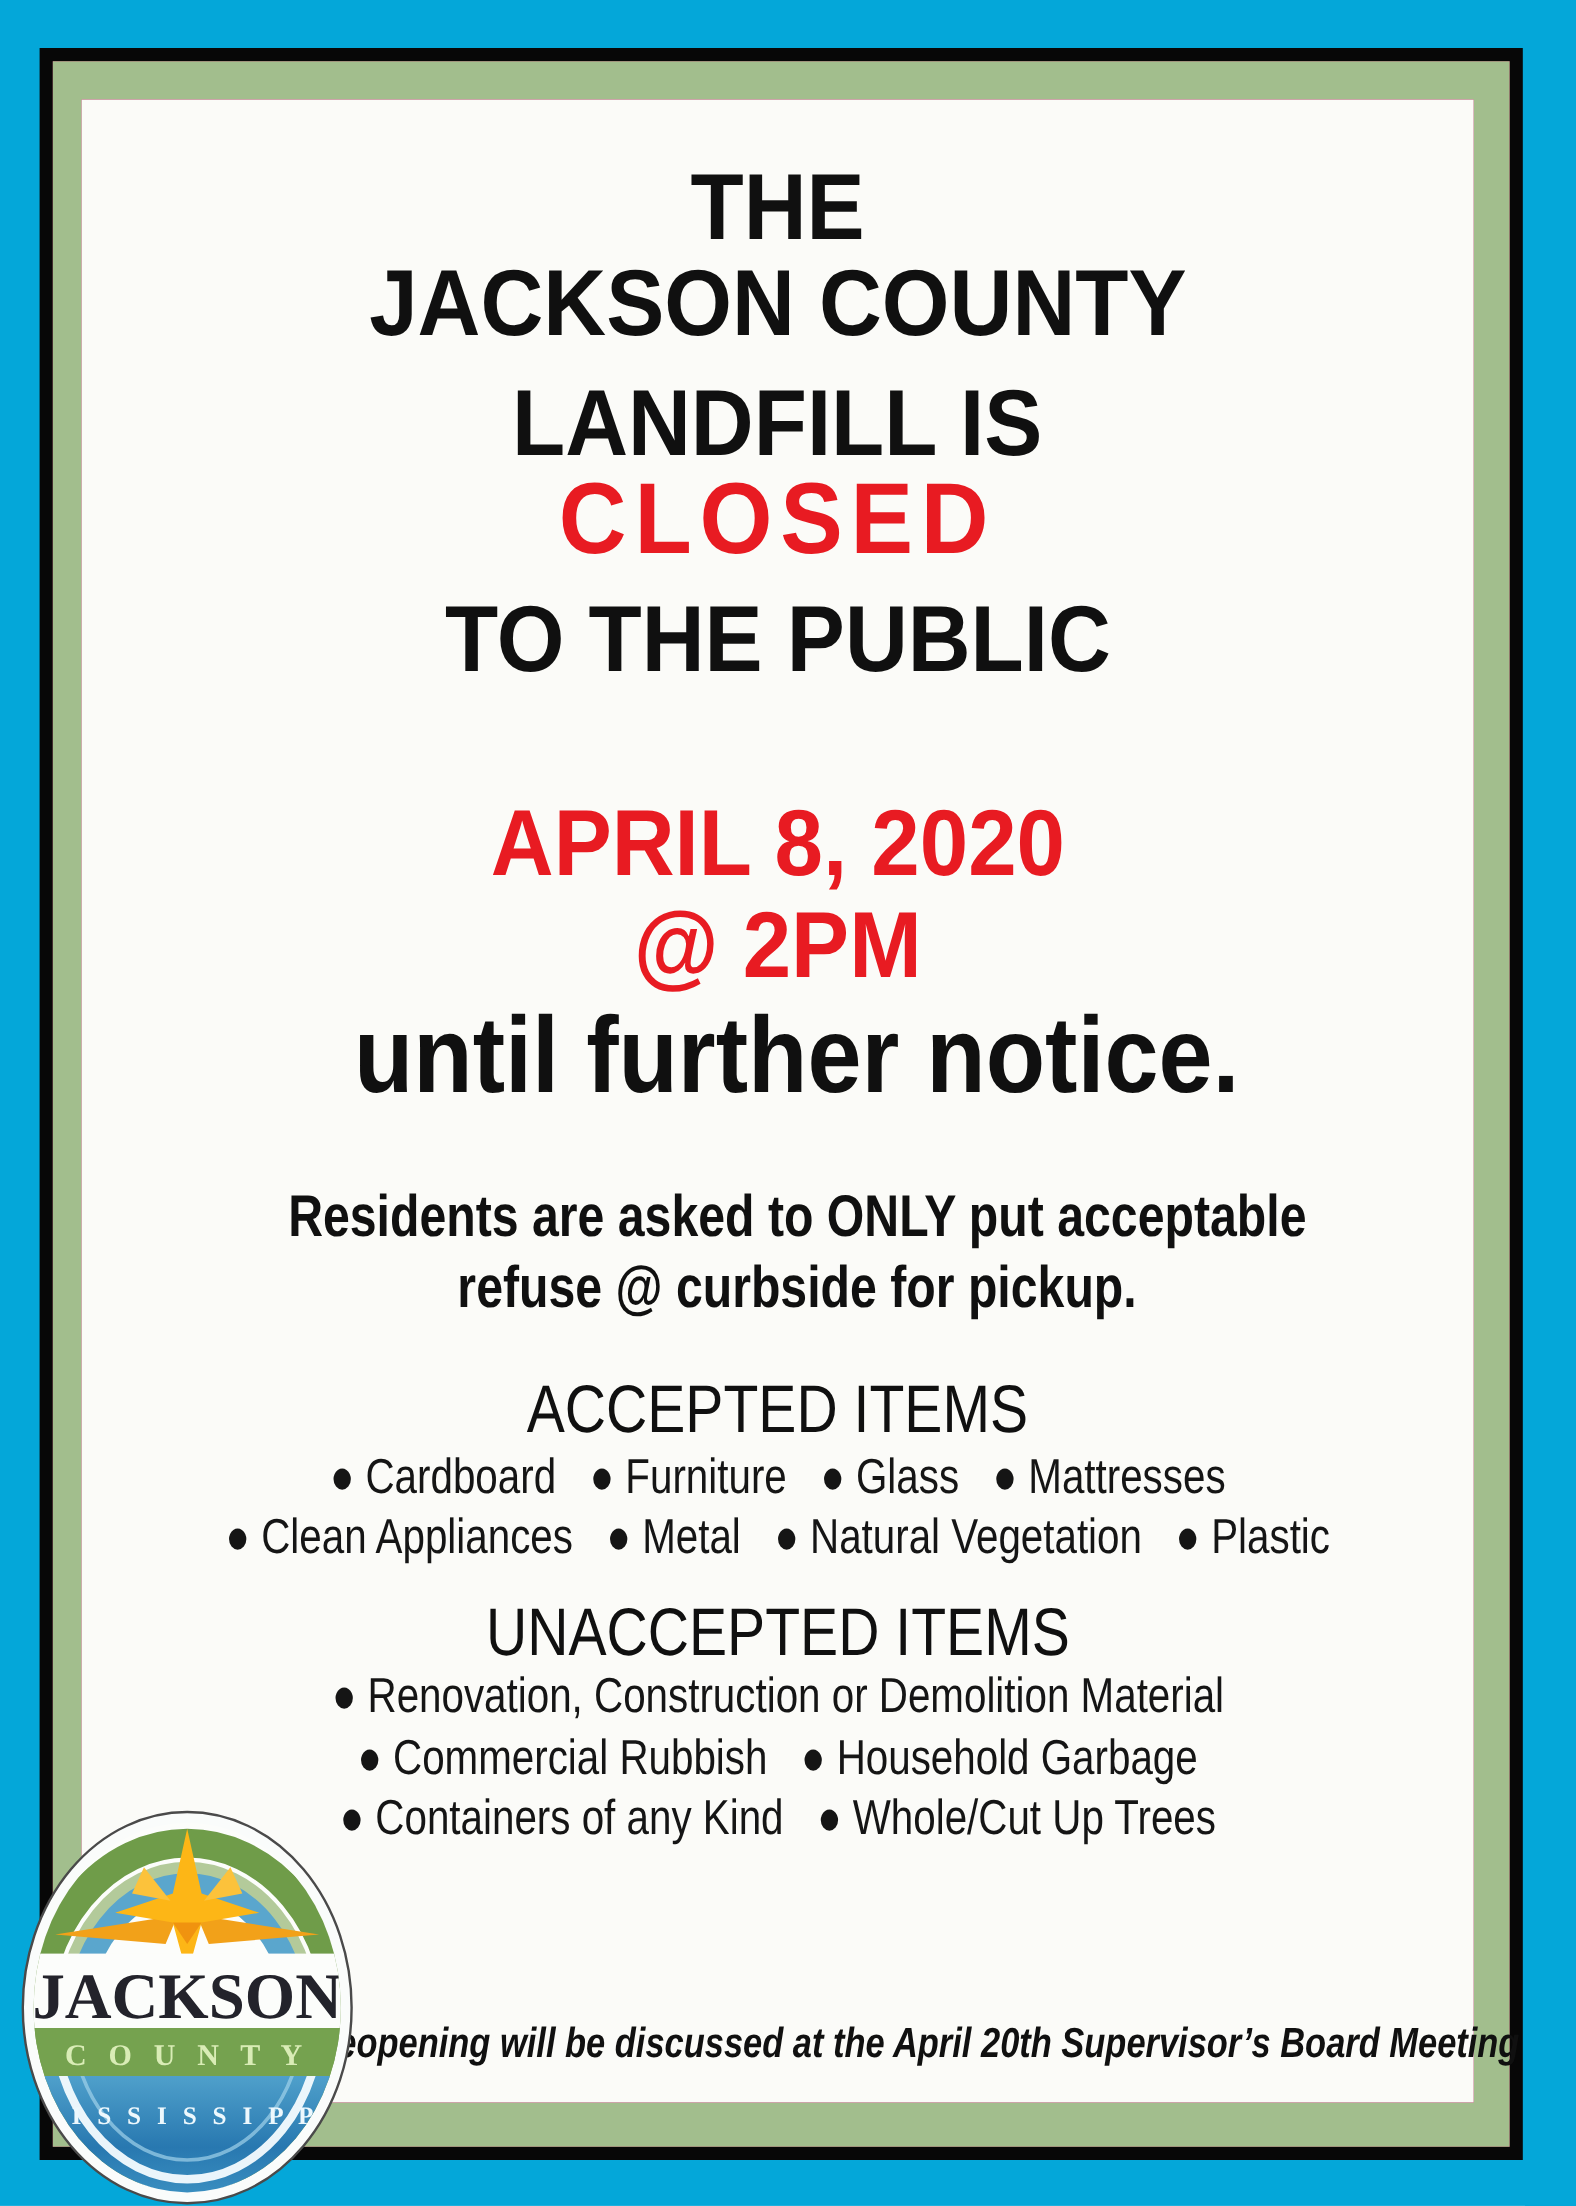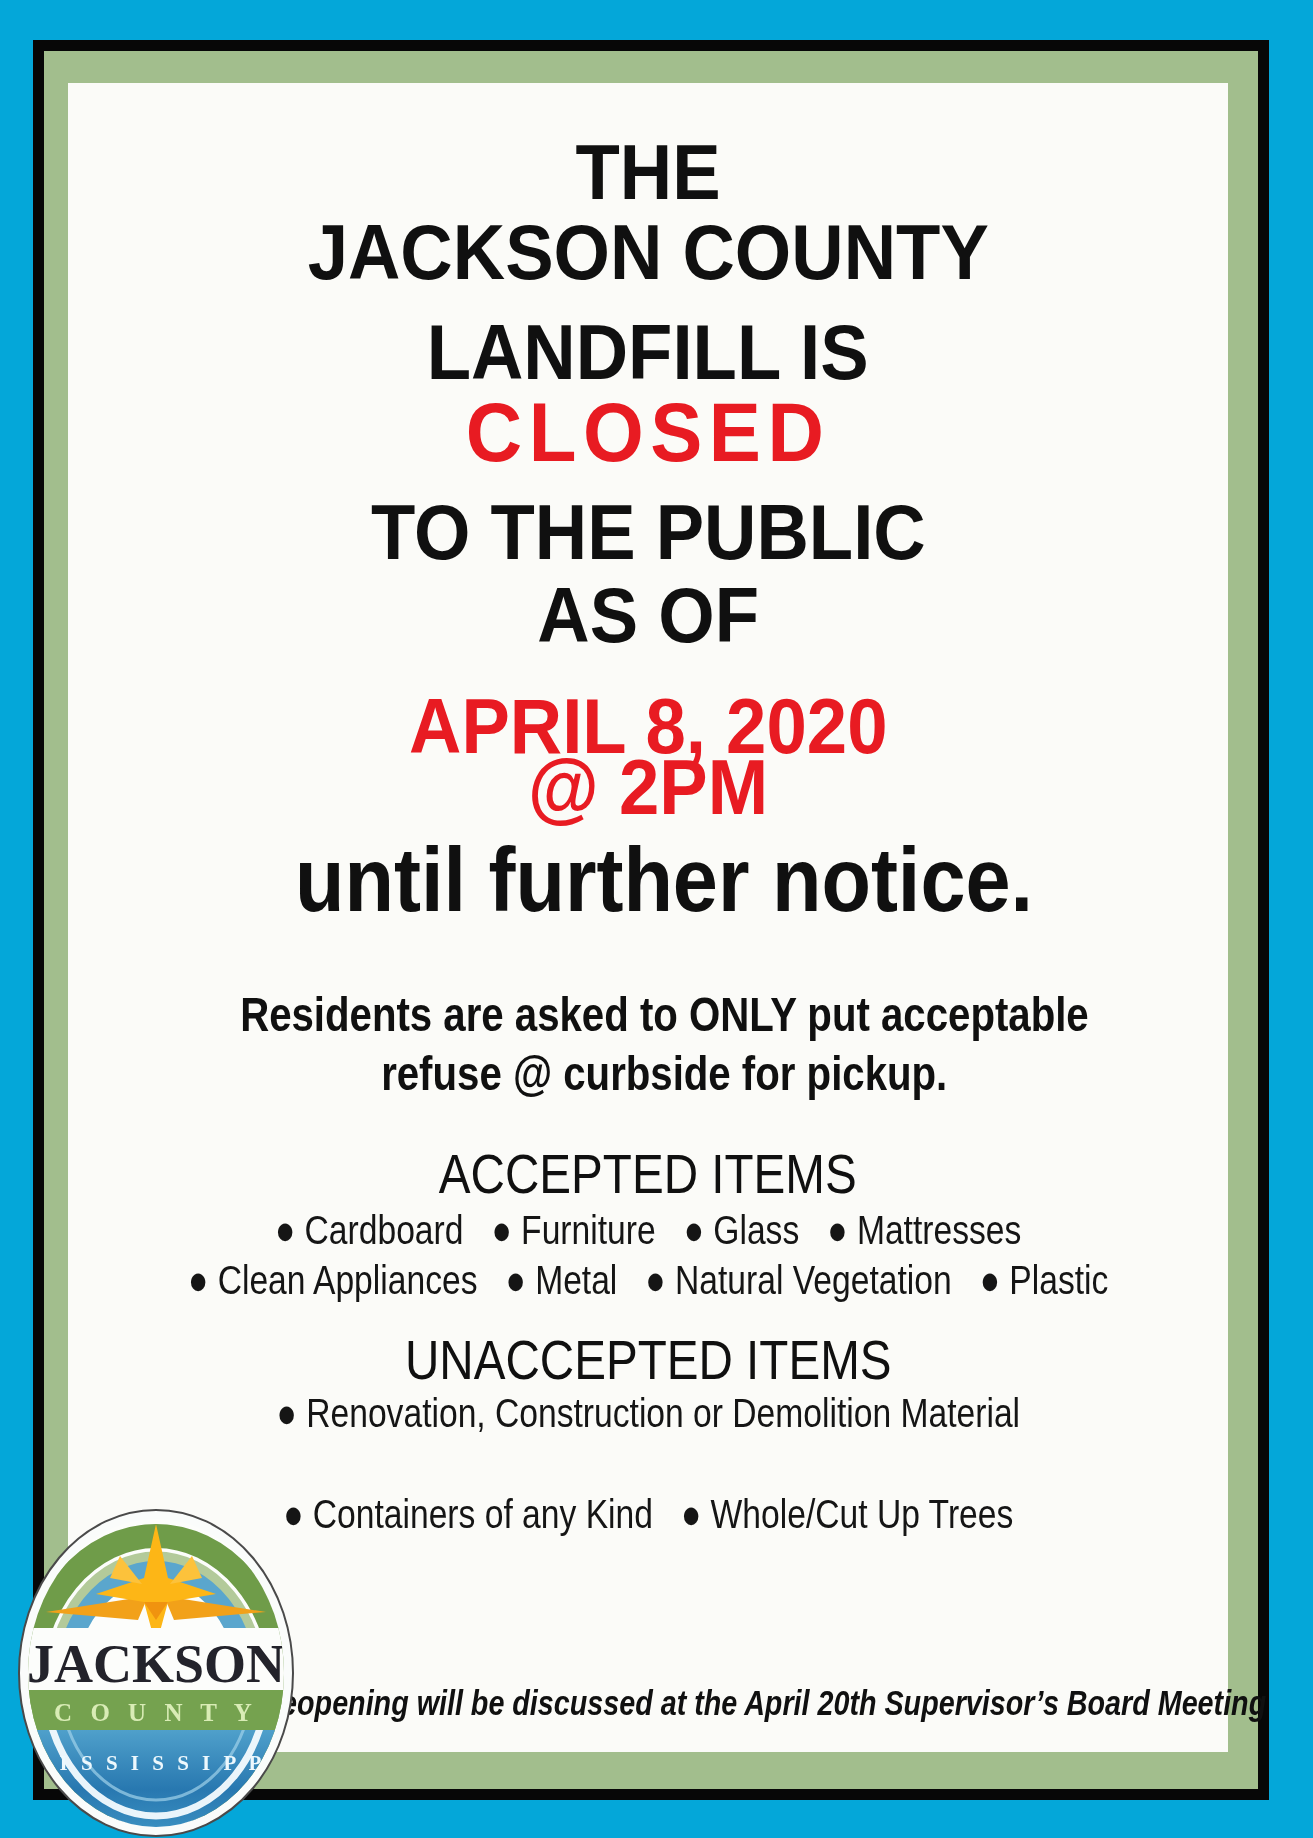--- a/index.html
+++ b/index.html
@@ -47,24 +47,21 @@
           </div>
         <div class="ln caps" style="top:230px">
             <span>LANDFILL IS</span>
           </div>
         <div class="ln closed red" style="top:307px">
             <span>CLOSED</span>
           </div>
         <div class="ln caps" style="top:410px">
             <span>TO THE PUBLIC</span>
           </div>
-        <div class="ln caps" style="top:493px">
-            <span>AS OF</span>
-          </div>
-        <div class="ln caps red" style="top:604px">
+        <div class="ln caps red" style="top:580px">
             <span>APRIL 8, 2020</span>
           </div>
         <div class="ln caps red" style="top:665px">
             <span>@ 2PM</span>
           </div>
         <div class="ln until" style="top:752px">
             <span>until further notice.</span>
           </div>
 
         <div class="ln sub" style="top:907px">
@@ -82,20 +79,23 @@
           </div>
         <div class="ln items" style="top:1127px">
             <span>● Cardboard   ● Furniture   ● Glass   ● Mattresses</span>
           </div>
 
         <div class="ln sect" style="top:1249px">
             <span>UNACCEPTED ITEMS</span>
           </div>
         <div class="ln items" style="top:1310px">
             <span>● Renovation, Construction or Demolition Material</span>
+          </div>
+        <div class="ln items" style="top:1361px">
+            <span>● Commercial Rubbish   ● Household Garbage</span>
           </div>
         <div class="ln items" style="top:1411px">
             <span>● Containers of any Kind   ● Whole/Cut Up Trees</span>
           </div>
 
         <div class="ln foot" style="top:1602px">
             <span>Reopening will be discussed at the April 20th Supervisor’s Board Meeting</span>
           </div>
       </div>
     </div>

